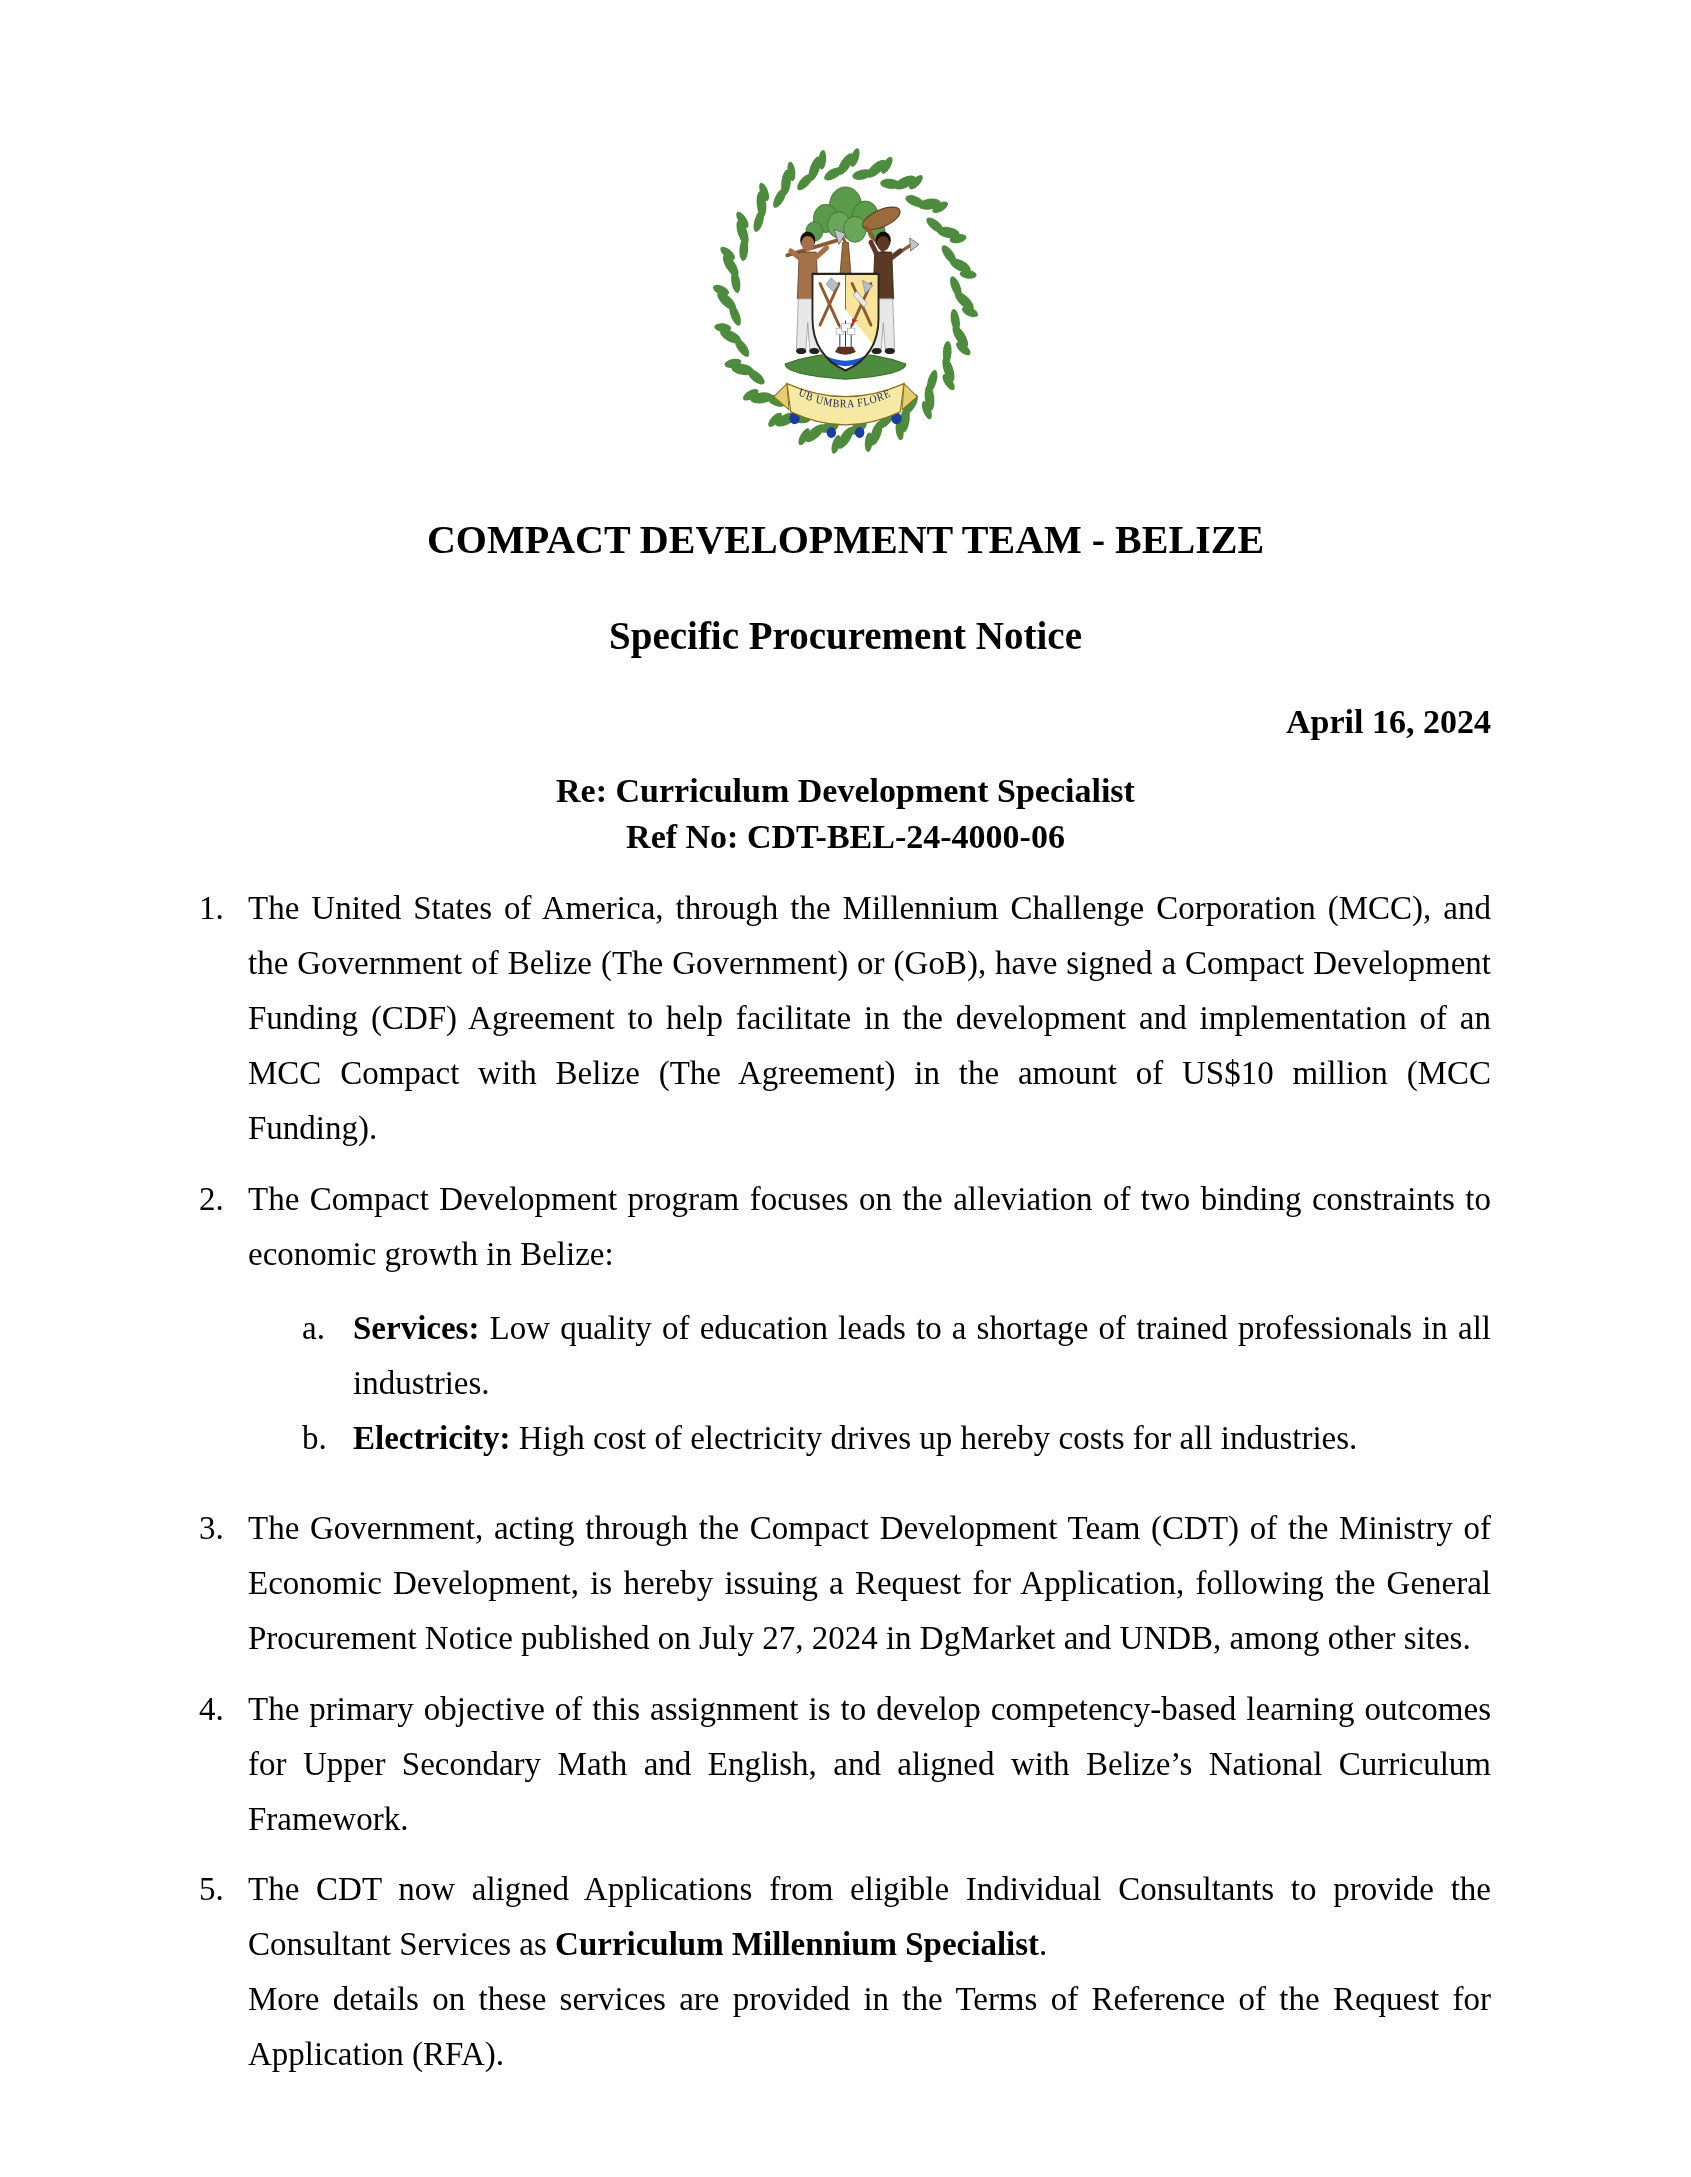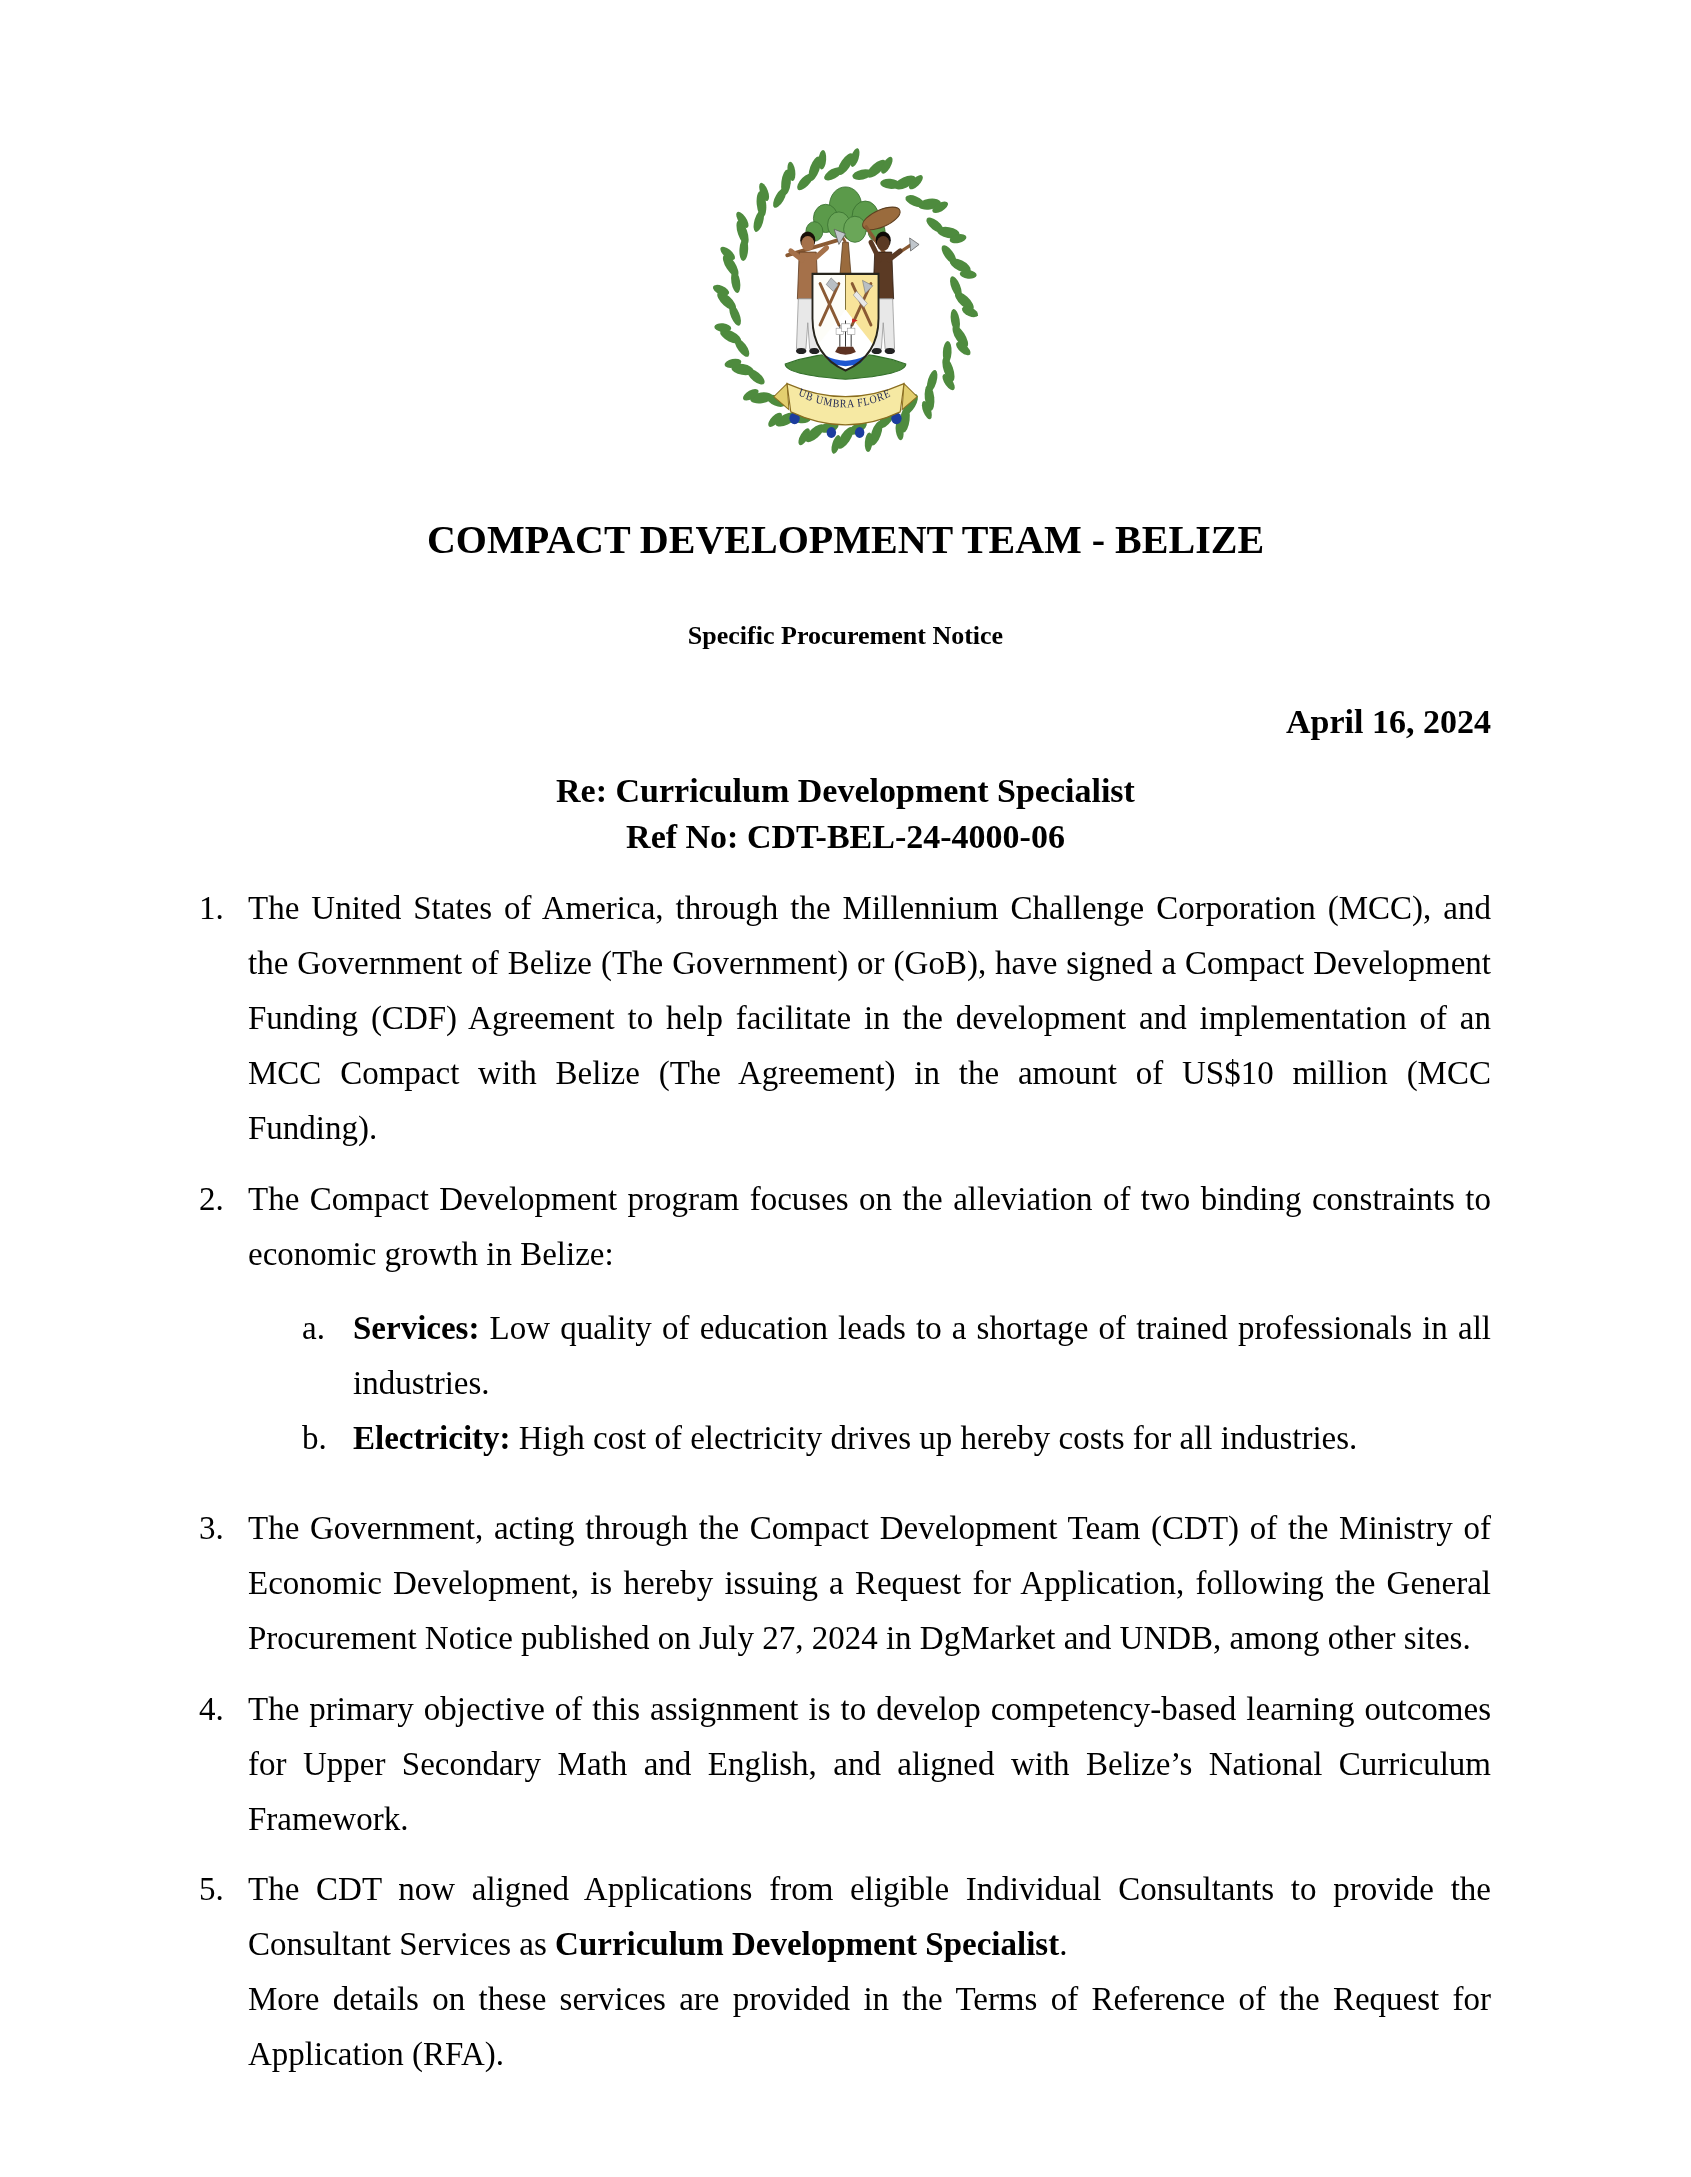--- a/index.html
+++ b/index.html
@@ -22,21 +22,21 @@
   .org-title {
     margin-top: 52px;
     text-align: center;
     font-size: 40px;
     line-height: 47px;
     font-weight: bold;
   }
   .subtitle {
     margin-top: 49px;
     text-align: center;
-    font-size: 26px;
+    font-size: 39px;
     line-height: 47px;
     font-weight: bold;
   }
   .date-line {
     margin: 41px 200px 0 199px;
     text-align: right;
     font-size: 34px;
     line-height: 43px;
     font-weight: bold;
   }
@@ -228,20 +228,20 @@
     </div>
 
     <div class="item">
       <div class="num">4.</div>
       <div class="ptxt">The primary objective of this assignment is to develop competency-based learning outcomes for Upper Secondary Math and English, and aligned with Belize’s National Curriculum Framework.</div>
     </div>
 
     <div class="item">
       <div class="num">5.</div>
       <div class="ptxt">
-        <div><span>The CDT now aligned Applications from eligible Individual Consultants to provide the Consultant Services as </span><b>Curriculum Development Specialist</b><span>.</span></div>
+        <div><span>The CDT now aligned Applications from eligible Individual Consultants to provide the Consultant Services as </span><b>Curriculum Millennium Specialist</b><span>.</span></div>
         <div>More details on these services are provided in the Terms of Reference of the Request for Application (RFA).</div>
       </div>
     </div>
 
   </div>
 </div>
 
 
 </body></html>

